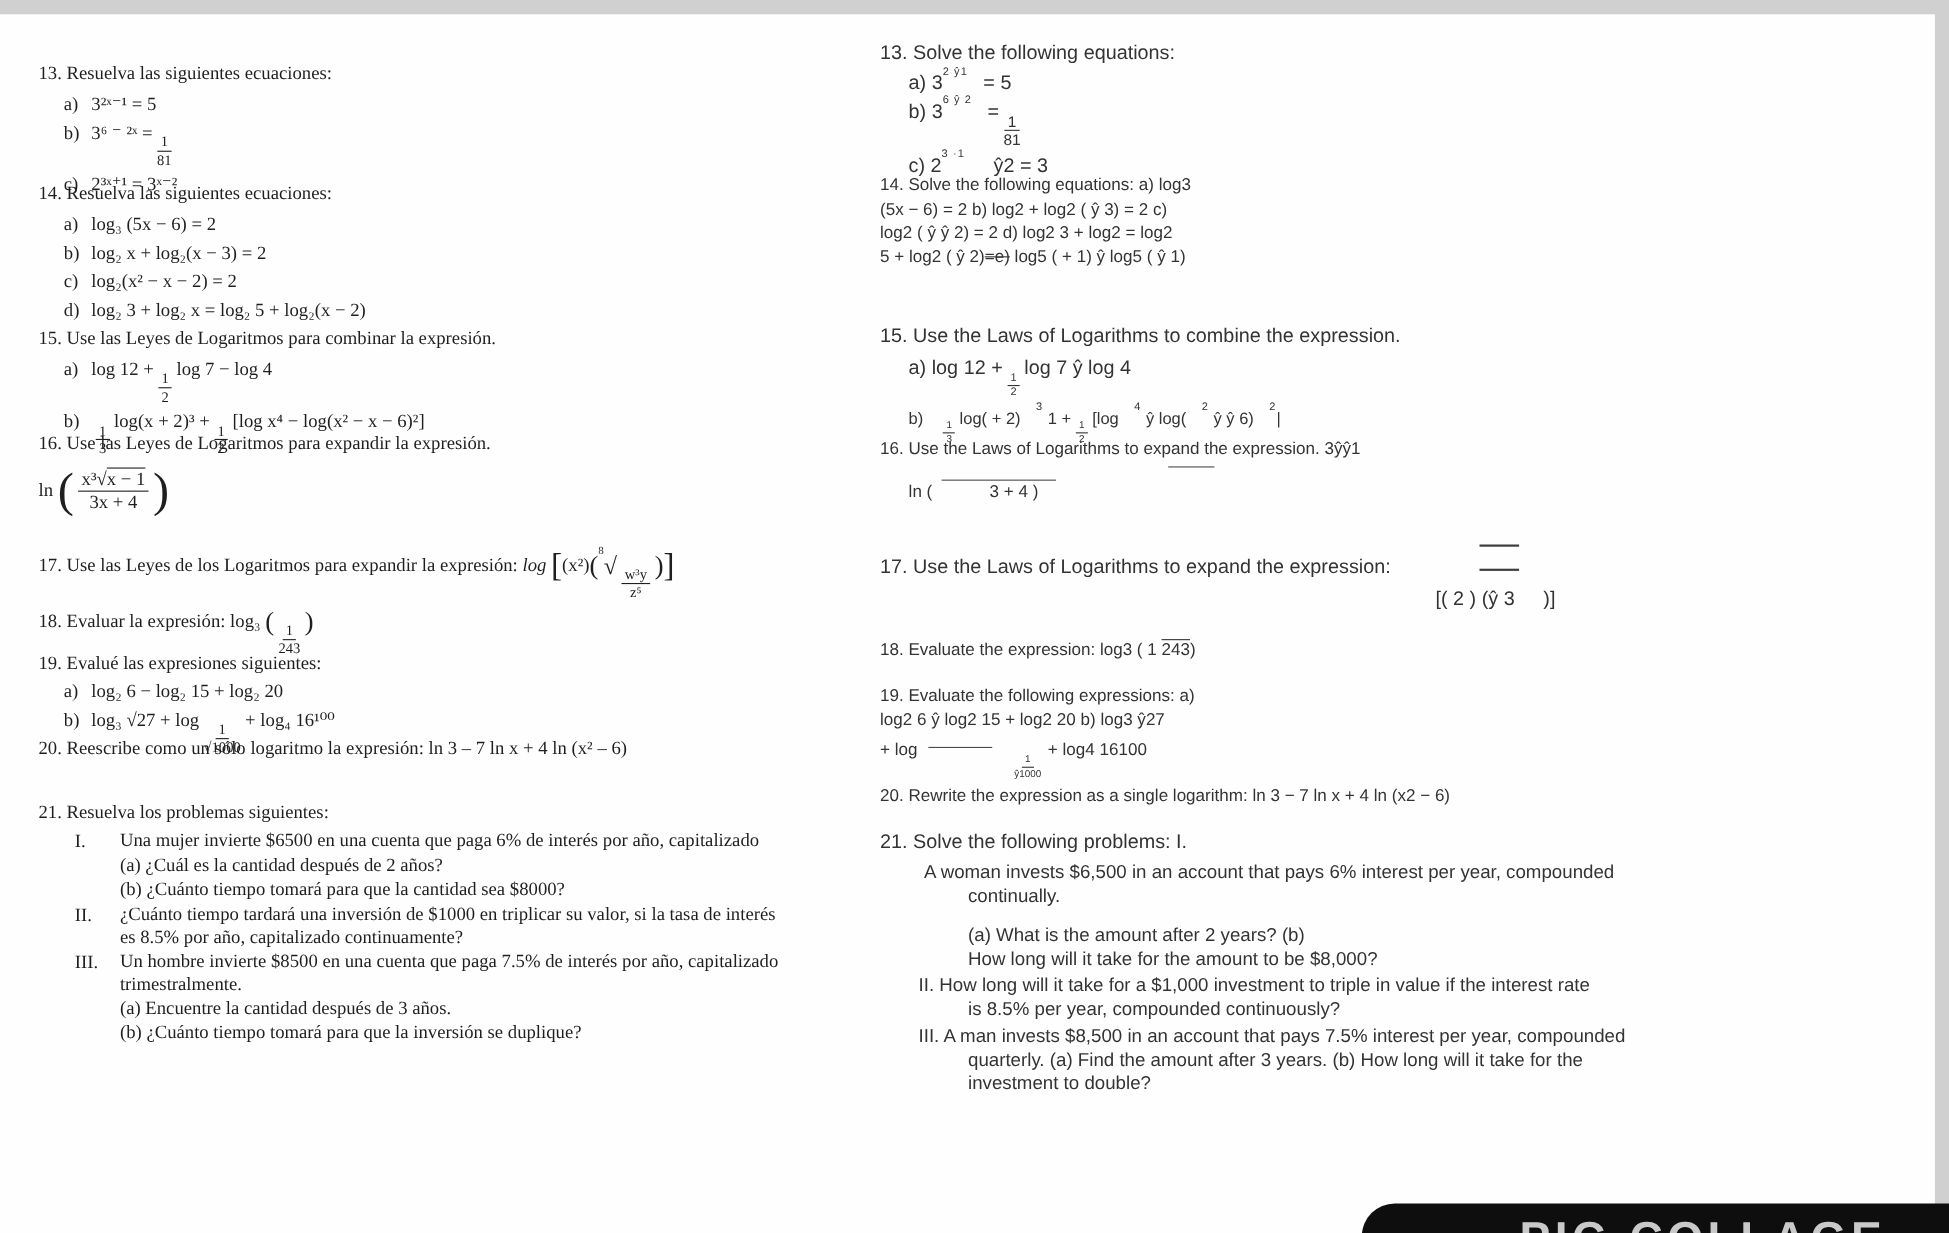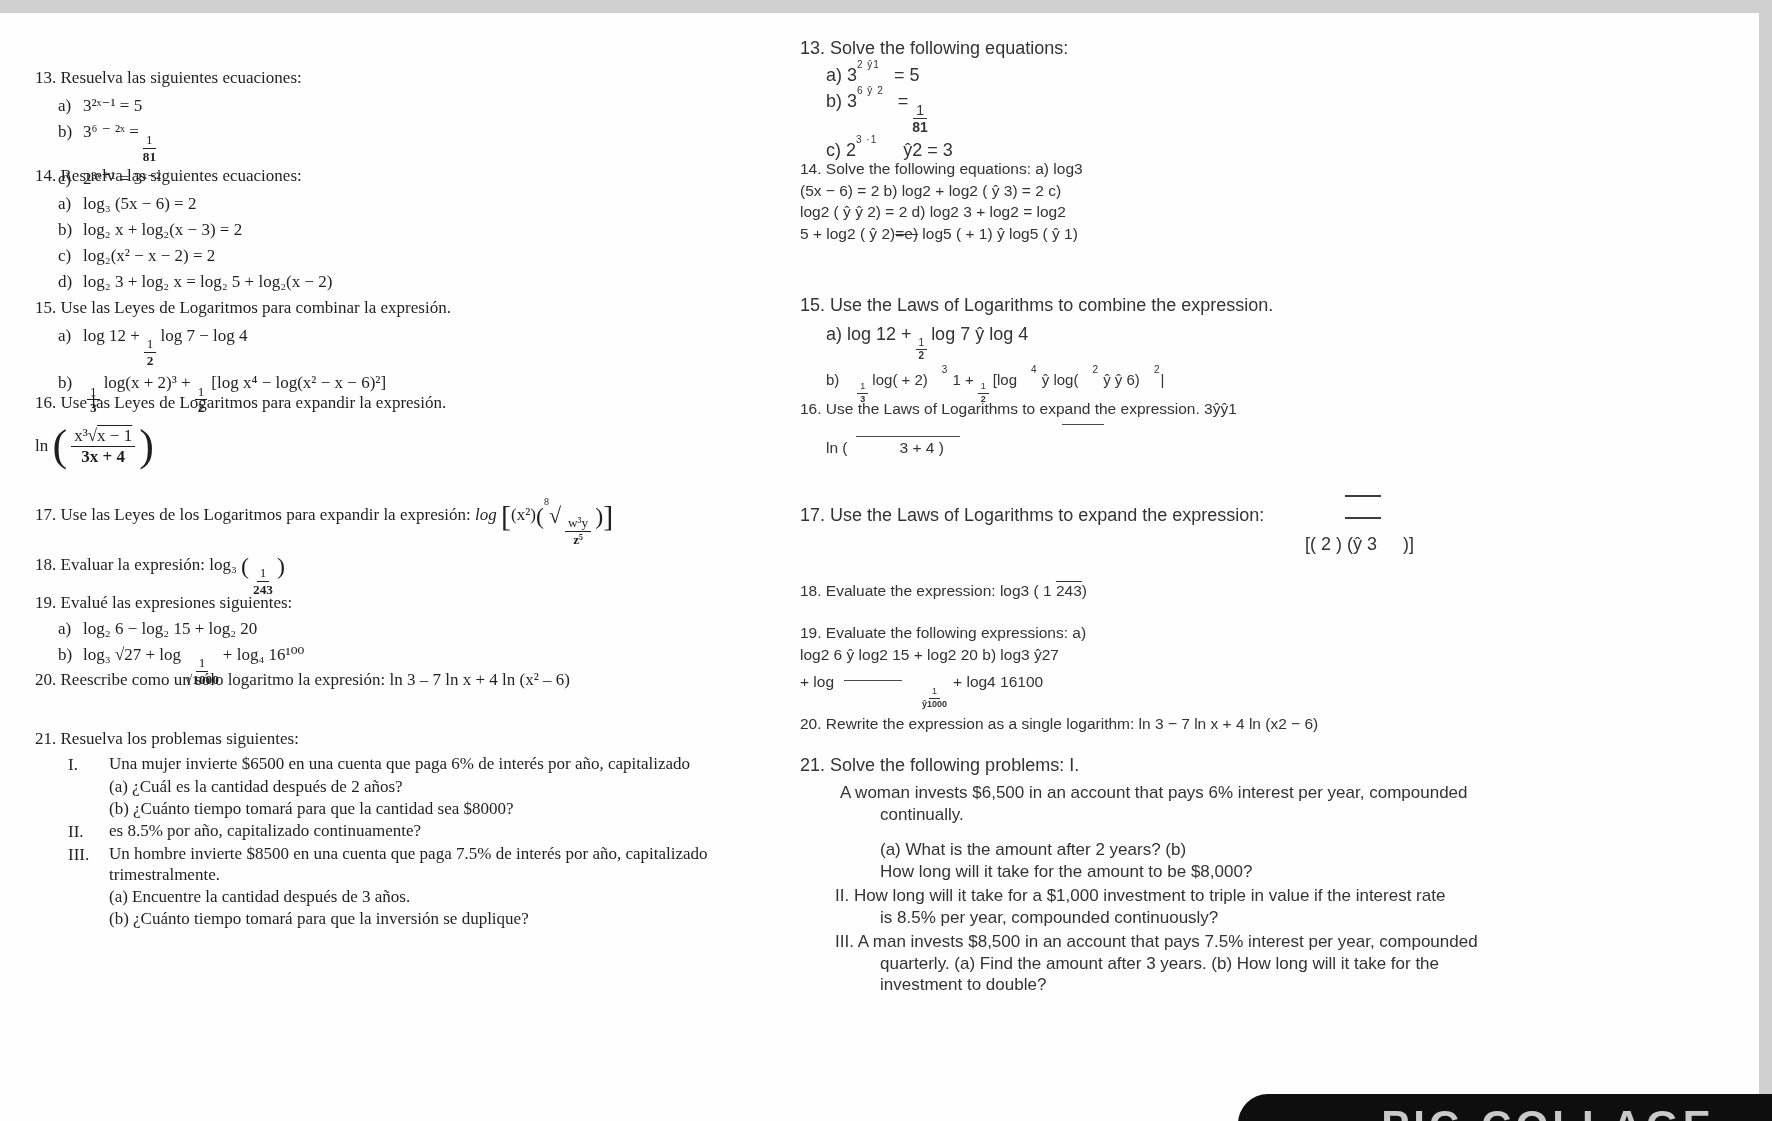--- a/index.html
+++ b/index.html
@@ -14,21 +14,21 @@
              font-family:"Liberation Sans","DejaVu Sans",sans-serif;color:#333;}
   .sec{position:absolute;left:0;width:100%;}
 
   
   .lab{display:inline-block;width:25px;}
   .items{margin-left:23px;}
   .item{margin-bottom:4px;}
   .frac{display:inline-flex;flex-direction:column;align-items:center;vertical-align:-0.55em;
         line-height:1.05;font-size:0.78em;margin:0 4px;}
   .frac .fn{border-bottom:1px solid currentColor;padding:0 3px 1px;}
-  .frac .fd{padding-top:1px;font-weight:bold;}
+  .frac .fd{padding-top:1px;}
   .frac.bigf{font-size:1em;vertical-align:-1.1em;}
   .frac.tiny{font-size:9px;margin:0 6px;vertical-align:-0.8em;}
   .ol{text-decoration:overline;}
   .it{font-style:italic;}
   sup.s{font-size:10px;position:relative;top:-6px;letter-spacing:1px;}
   .bp{font-size:40px;font-weight:300;vertical-align:middle;line-height:1;}
   .bb{font-size:30px;font-weight:300;vertical-align:middle;line-height:1;}
   .bp2{font-size:24px;font-weight:300;vertical-align:middle;line-height:1;}
   .rad17{font-size:22px;vertical-align:middle;}
   .ridx{font-size:10px;position:relative;top:-8px;}
@@ -70,21 +70,21 @@
 </style>
 </head>
 <body>
 
 <div class="page">
   <div class="strip-top"></div>
   <div class="strip-right"></div>
 
   <div class="col-left">
 
-    <div class="sec" style="top:67px">
+    <div class="sec" style="top:56px">
       <div class="l-title">13. Resuelva las siguientes ecuaciones:</div>
       <div class="items">
         <div class="item"><span class="lab">a)</span><span>3²ˣ⁻¹ = 5</span></div>
         <div class="item"><span class="lab">b)</span><span>3⁶ ⁻ ²ˣ =</span><span class="frac">
               <span class="fn">1</span>
               <span class="fd">81</span>
             </span></div>
         <div class="item"><span class="lab">c)</span><span>2³ˣ⁺¹ = 3ˣ⁻²</span></div>
       </div>
     </div>
@@ -182,20 +182,21 @@
           </div>
         <div class="row">
             <span class="rlab"></span>
             <div class="rtxt">
               <div class="rline">(b) ¿Cuánto tiempo tomará para que la cantidad sea $8000?</div>
             </div>
           </div>
         <div class="row">
             <span class="rlab">II.</span>
             <div class="rtxt">
+              <div class="rline">¿Cuánto tiempo tardará una inversión de $1000 en triplicar su valor, si la tasa de interés</div>
               <div class="rline">es 8.5% por año, capitalizado continuamente?</div>
             </div>
           </div>
         <div class="row">
             <span class="rlab">III.</span>
             <div class="rtxt">
               <div class="rline">Un hombre invierte $8500 en una cuenta que paga 7.5% de interés por año, capitalizado</div>
               <div class="rline">trimestralmente.</div>
             </div>
           </div>

